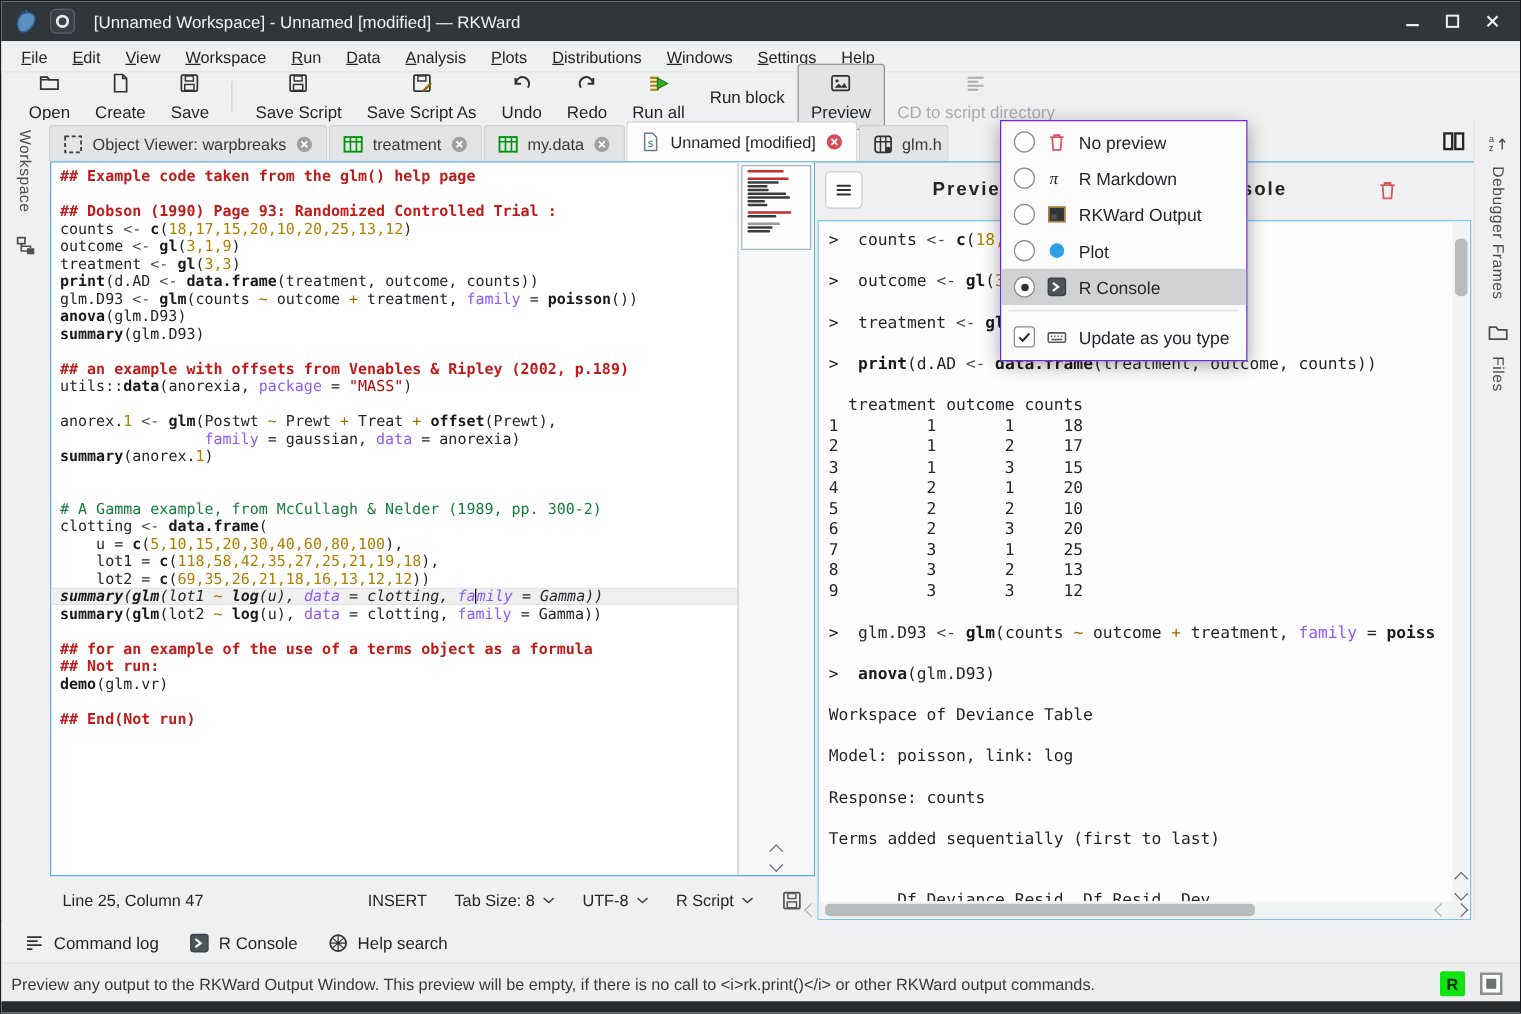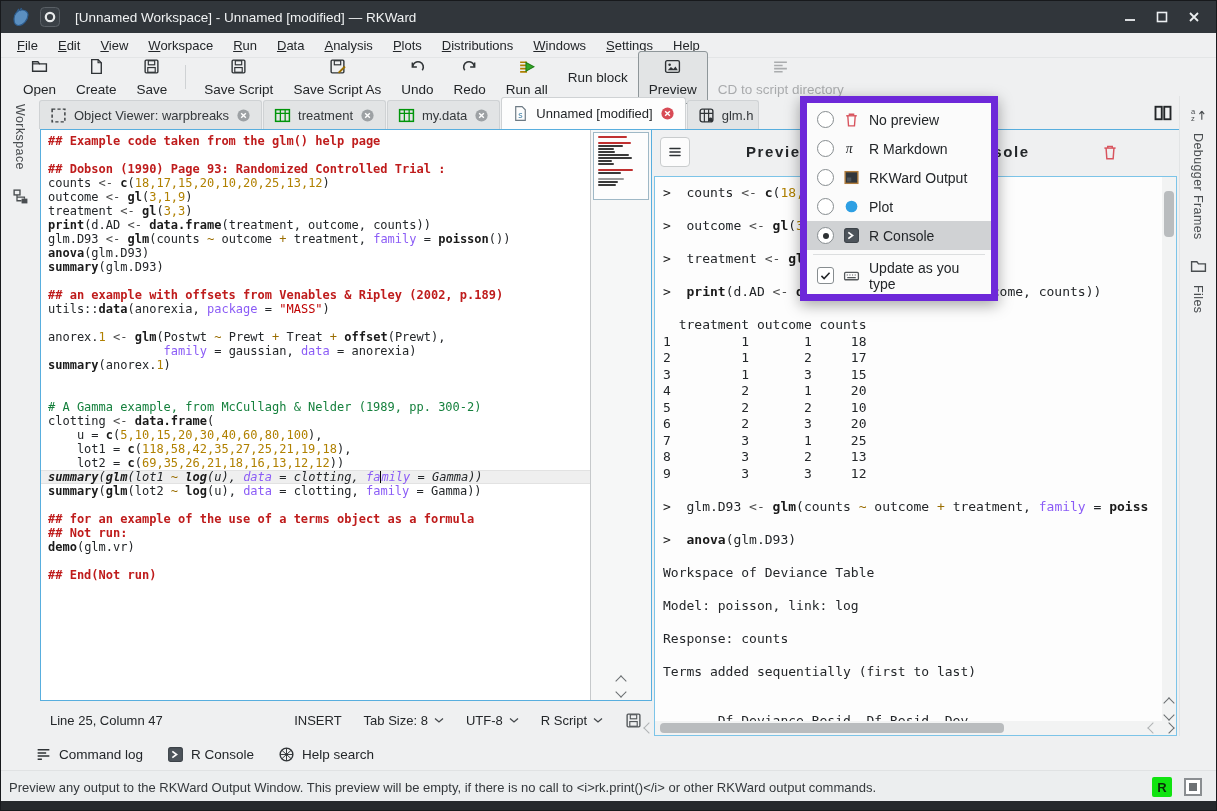--- a/index.html
+++ b/index.html
@@ -88,31 +88,31 @@
   .hscroll .arrows{position:absolute;right:3px;display:flex;gap:8px;align-items:center;}
   .hscroll .larrow{position:absolute;left:-10px;}
   
   .chev{display:inline-block;width:8px;height:8px;border-right:1.6px solid #6a6e71;border-bottom:1.6px solid #6a6e71;}
   .chev.up{transform:rotate(-135deg);}
   .chev.down{transform:rotate(45deg);}
   .chev.left{transform:rotate(135deg);}
   .chev.right{transform:rotate(-45deg);}
   .chev.lite{border-color:#b0b3b5;}
   
-  .dropdown{position:absolute;left:799px;top:95px;width:198px;background:#fbfbfb;border:7px solid #6d28d9;
+  .dropdown{position:absolute;left:799px;top:95px;width:198px;background:#fbfbfb;border:1px solid #6d28d9;
             box-shadow:0 4px 14px rgba(0,0,0,.35);z-index:60;padding:2px 0;}
   .dd-item{display:flex;align-items:center;gap:9px;height:29px;padding:0 10px;font-size:14px;}
   .dd-item.hl{background:#d0d2d4;}
   .dd-item.tall{height:33px;}
   .dd-sep{height:1px;background:#dcdedf;margin:4px 6px;}
   .radio{width:17px;height:17px;border:1px solid #878d90;border-radius:50%;background:#fff;flex:none;position:relative;}
   .radio.on::after{content:"";position:absolute;left:4.5px;top:4.5px;width:6px;height:6px;border-radius:50%;background:#2d3134;}
   .checkbox{width:17px;height:17px;border:1px solid #878d90;border-radius:3px;background:#fff;flex:none;display:inline-flex;align-items:center;justify-content:center;}
   
-  .bottom-toolbar{position:absolute;left:16px;top:737px;right:0;height:32px;display:flex;align-items:center;padding-left:8px;gap:4px;background:#eff0f1;}
+  .bottom-toolbar{position:absolute;left:0;top:737px;right:0;height:32px;display:flex;align-items:center;padding-left:8px;gap:4px;background:#eff0f1;}
   .bbtn{display:inline-flex;align-items:center;gap:7px;padding:5px 10px;font-size:13.5px;border-radius:3px;}
   .statusbar{position:absolute;left:0;top:769px;right:0;height:33px;background:#eceeef;display:flex;align-items:center;padding:0 8px;font-size:13px;color:#35393c;border-top:1px solid #e0e2e3;}
   .statusbar .grow{flex:1;}
   .r-badge{width:20px;height:20px;background:#10e310;color:#0b2c0b;font-weight:bold;display:inline-flex;align-items:center;justify-content:center;border-radius:2px;font-size:13px;margin-right:12px;}
   .stop-badge{width:18px;height:18px;border:2px solid #8a8e91;background:#fff;display:inline-flex;align-items:center;justify-content:center;margin-right:6px;}
   .stop-badge i{width:8px;height:8px;background:#6d7174;display:block;}
   .dark-strip{position:absolute;left:0;right:0;bottom:0;height:9px;background:#26292c;}
 </style>
 </head>
 <body>

